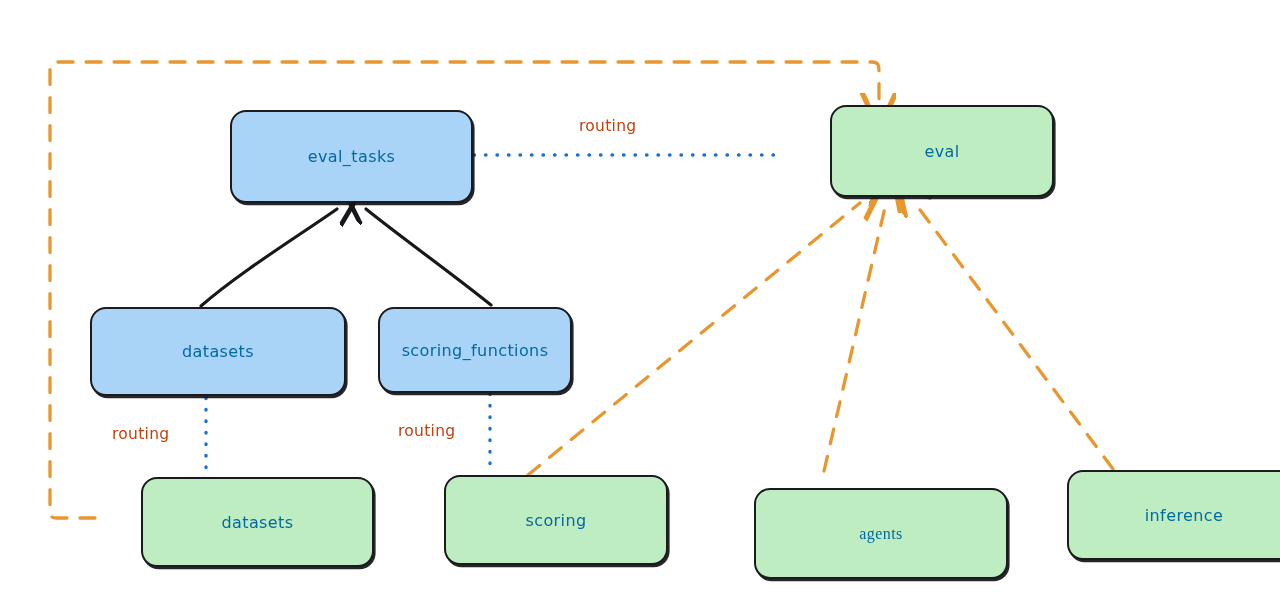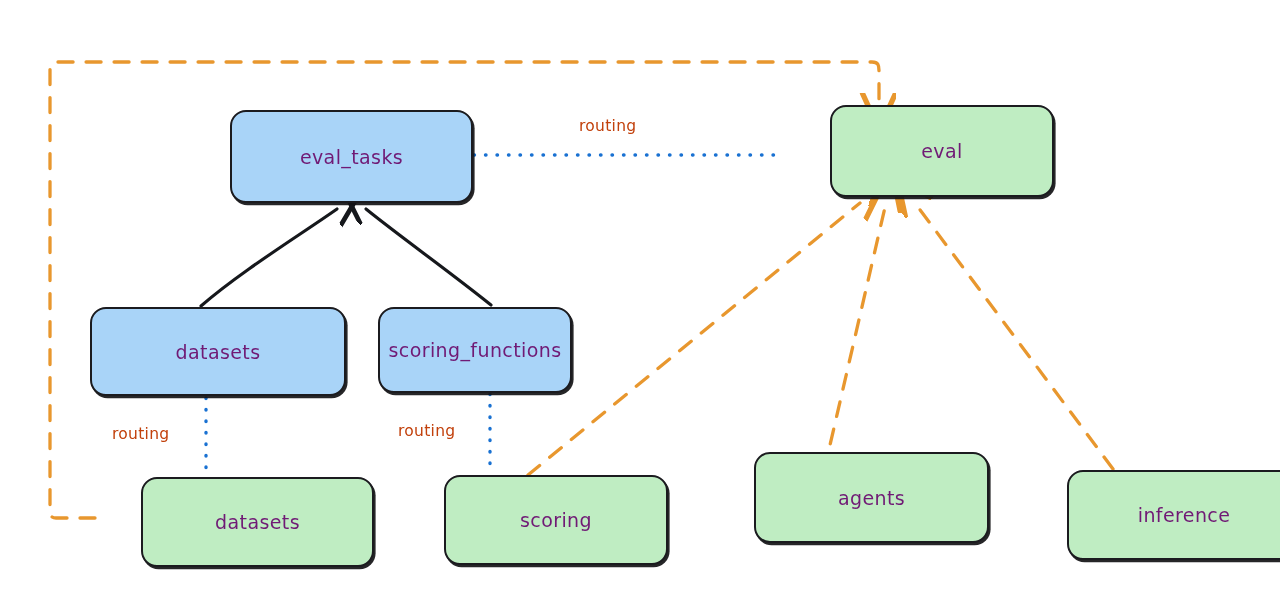--- a/index.html
+++ b/index.html
@@ -29,22 +29,22 @@
   }
   .node {
     position: absolute;
     box-sizing: border-box;
     display: flex;
     align-items: center;
     justify-content: center;
     border: 2.6px solid #1b1b1f;
     border-radius: 16px;
     font-family: "DejaVu Sans", sans-serif;
-    font-size: 19px;
-    color: #701a75;
+    font-size: 16px;
+    color: #0369a1;
     letter-spacing: 0.4px;
     box-shadow: 1.6px 2.2px 0 0 rgba(20,20,22,0.92);
   }
   .node-api { background: #a9d4f8; }
   .node-provider { background: #bfedc2; margin-left: 44px; }
 
   .edge-label {
     position: absolute;
     font-family: "DejaVu Sans", sans-serif;
     font-size: 15.5px;
@@ -80,20 +80,20 @@
     <path d="M824,471 L886,203" fill="none" stroke="#e8972e" stroke-width="3.3" stroke-linecap="round" stroke-dasharray="15 13" marker-end="url(#arrow-orange)"></path>
     <path d="M1113,469 L915,203" fill="none" stroke="#e8972e" stroke-width="3.3" stroke-linecap="round" stroke-dasharray="15 13" marker-end="url(#arrow-orange)"></path>
   </svg>
 
   <div class="node node-api" style="left: 230px; top: 110px; width: 243px; height: 93px;">eval_tasks</div>
   <div class="node node-provider" style="left: 786px; top: 105px; width: 224px; height: 92px;">eval</div>
   <div class="node node-api" style="left: 90px; top: 307px; width: 256px; height: 89px;">datasets</div>
   <div class="node node-api" style="left: 378px; top: 307px; width: 194px; height: 86px;">scoring_functions</div>
   <div class="node node-provider" style="left: 97px; top: 477px; width: 233px; height: 90px;">datasets</div>
   <div class="node node-provider" style="left: 400px; top: 475px; width: 224px; height: 90px;">scoring</div>
-  <div class="node node-provider" style="left: 710px; top: 452px; width: 235px; height: 91px;">agents</div>
+  <div class="node node-provider" style="left: 710px; top: 488px; width: 254px; height: 91px; font-family: Liberation Serif, serif;">agents</div>
   <div class="node node-provider" style="left: 1023px; top: 470px; width: 234px; height: 90px;">inference</div>
 
   <div class="edge-label" style="left: 579px; top: 117px;">routing</div>
   <div class="edge-label" style="left: 112px; top: 425px;">routing</div>
   <div class="edge-label" style="left: 398px; top: 422px;">routing</div>
 
 </div>
 
 </body></html>

